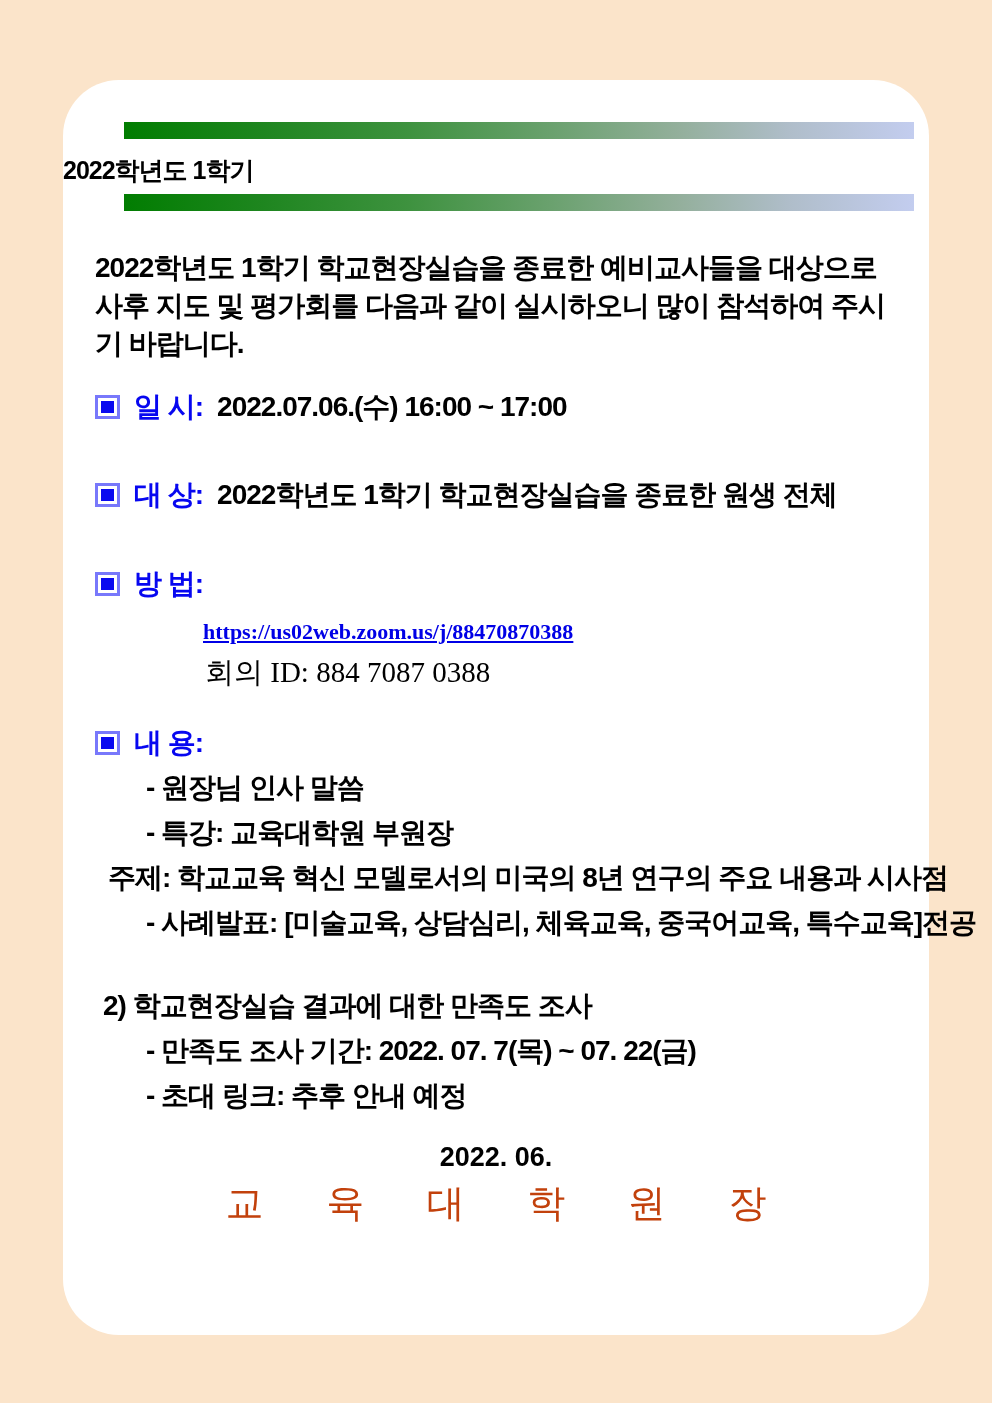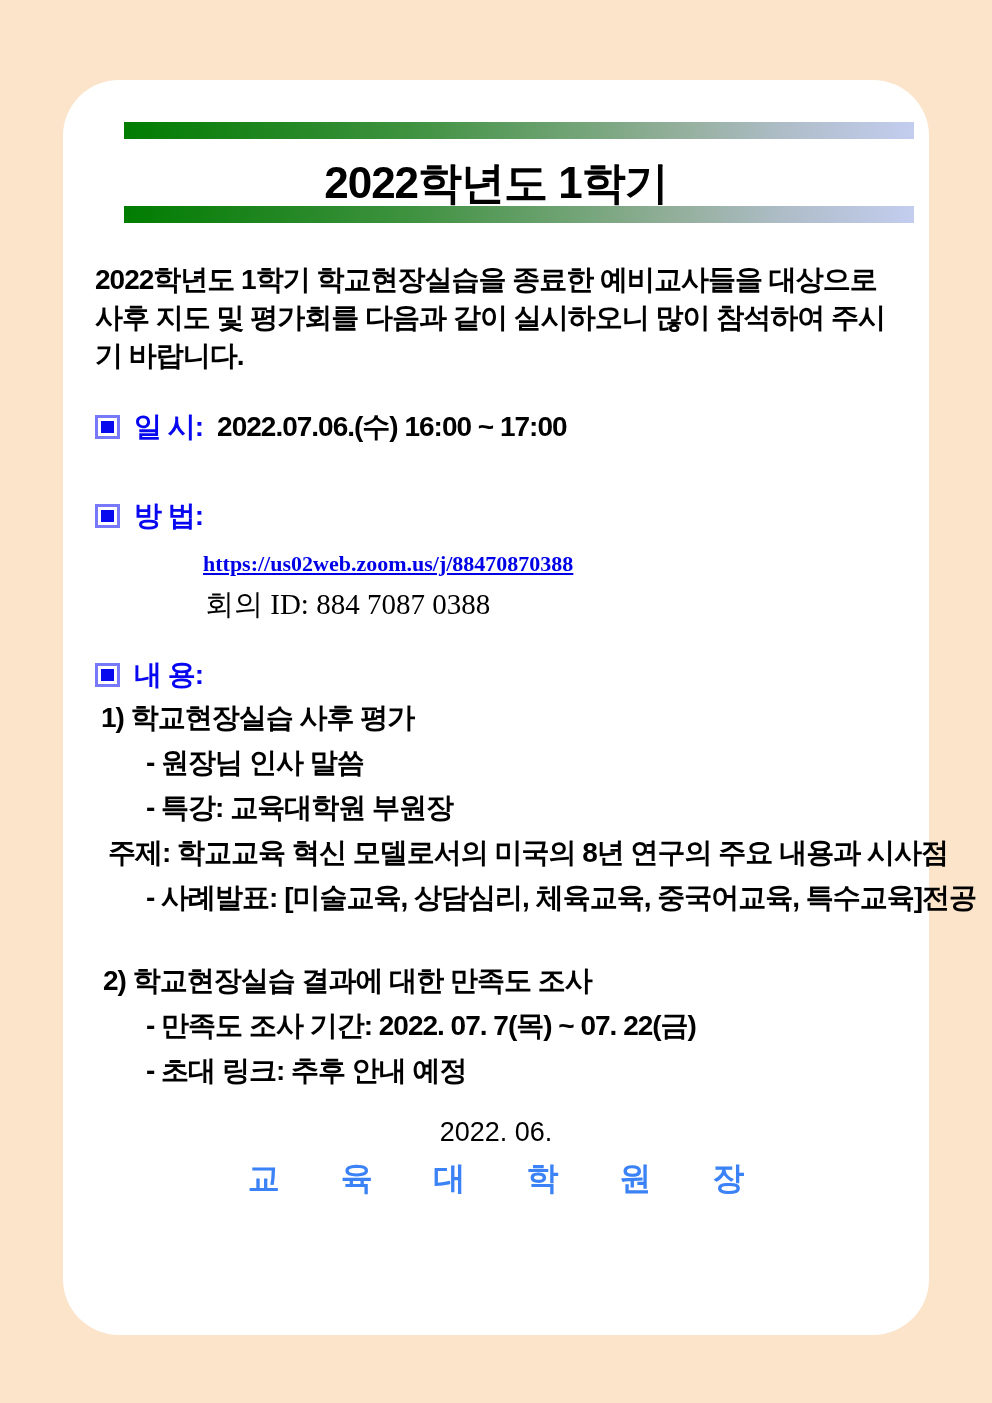--- a/index.html
+++ b/index.html
@@ -20,23 +20,22 @@
   .grad-bar {
     margin-left: 61px;
     width: 790px; height: 17px;
     background: linear-gradient(90deg,
       #017D01 0%, #1F8620 18%, #3E923F 36%,
       #6AA16E 54%, #93AF9B 70%, #AFBDC9 84%, #C3CDEF 100%);
   }
   .bar-top { margin-top: 42px; }
   .bar-bottom { margin-top: 0px; }
   .title-line1 {
-    margin-top: 20px;
-    text-align: center;
-    font-size: 44px; font-weight: bold; color: #000;
+    margin-top: 8px;
+    font-size: 25px; font-weight: bold; color: #000;
     line-height: 47px;
     letter-spacing: -1px;
   }
   .title-line2 {
     margin-top: 9px;
     text-align: center;
     font-size: 37px; font-weight: bold; color: #000;
     line-height: 47px;
     letter-spacing: -1px;
   }
@@ -46,21 +45,21 @@
     line-height: 38px;
     letter-spacing: -1px;
   }
   .sec-row {
     margin-left: 32px;
     font-size: 28px; font-weight: bold;
     line-height: 31px;
     letter-spacing: -1px;
     display: flex; align-items: center;
   }
-  .row-datetime { margin-top: 36px; }
+  .row-datetime { margin-top: 28px; }
   .row-target   { margin-top: 57px; }
   .row-method   { margin-top: 58px; }
   .row-content  { margin-top: 38px; }
   .bullet {
     display: inline-block;
     width: 25px; height: 24px;
     border: 3px solid #7878FB;
     background: #FFFFFF;
     padding: 3px;
     margin-right: 14px;
@@ -98,28 +97,28 @@
   }
   .list-line {
     margin: 15px 0 0 83px;
     font-size: 28px; font-weight: bold; color: #000;
     line-height: 30px; letter-spacing: -1px; white-space: pre;
   }
   .list-line.topic { margin-left: 45px; }
   .footer-date {
     margin-top: 30px;
     text-align: center;
-    font-size: 27px; font-weight: normal; color: #000;
+    font-size: 27px; font-weight: bold; color: #000;
     line-height: 32px;
   }
   .signature {
     margin-top: 6px;
     text-align: center;
     padding-left: 26px;
-    font-size: 32px; font-weight: bold; color: #3b82f6;
+    font-size: 38px; font-weight: normal; color: #c2410c;
     letter-spacing: 26px;
     line-height: 48px;
   }
 </style>
 </head>
 <body>
 
 <div class="card">
 
   <div class="grad-bar bar-top"></div>
@@ -131,20 +130,27 @@
   <div class="intro">2022학년도 1학기 학교현장실습을 종료한 예비교사들을 대상으로 사후 지도 및 평가회를 다음과 같이 실시하오니 많이 참석하여 주시기 바랍니다.</div>
 
   <div class="sec-row row-datetime">
     <span class="bullet">
         <span class="inner"></span>
       </span>
     <span class="sec-label">일 시:</span>
     <span class="sec-value">2022.07.06.(수) 16:00 ~ 17:00</span>
   </div>
 
+  <div class="sec-row row-target">
+    <span class="bullet">
+        <span class="inner"></span>
+      </span>
+    <span class="sec-label">대 상:</span>
+    <span class="sec-value">2022학년도 1학기 학교현장실습을 종료한 원생 전체</span>
+  </div>
 
   <div class="sec-row row-method">
     <span class="bullet">
         <span class="inner"></span>
       </span>
     <span class="sec-label">방 법:</span>
   </div>
 
   <div class="zoom-link-line">
     <a href="#">https://us02web.zoom.us/j/88470870388</a>
@@ -152,21 +158,20 @@
 
   <div class="meeting-id-line">회의 ID: 884 7087 0388</div>
 
   <div class="sec-row row-content">
     <span class="bullet">
         <span class="inner"></span>
       </span>
     <span class="sec-label">내 용:</span>
   </div>
 
-  <div class="list-heading">1) 학교현장실습 사후 평가</div>
   <div class="list-line">- 원장님 인사 말씀</div>
   <div class="list-line">- 특강: 교육대학원 부원장</div>
   <div class="list-line topic">주제: 학교교육 혁신 모델로서의 미국의 8년 연구의 주요 내용과 시사점</div>
   <div class="list-line">- 사례발표: [미술교육, 상담심리, 체육교육, 중국어교육, 특수교육]전공</div>
 
   <div class="list-heading2">2) 학교현장실습 결과에 대한 만족도 조사</div>
   <div class="list-line">- 만족도 조사 기간: 2022. 07. 7(목) ~ 07. 22(금)</div>
   <div class="list-line">- 초대 링크: 추후 안내 예정</div>
 
   <div class="footer-date">2022. 06.</div>

